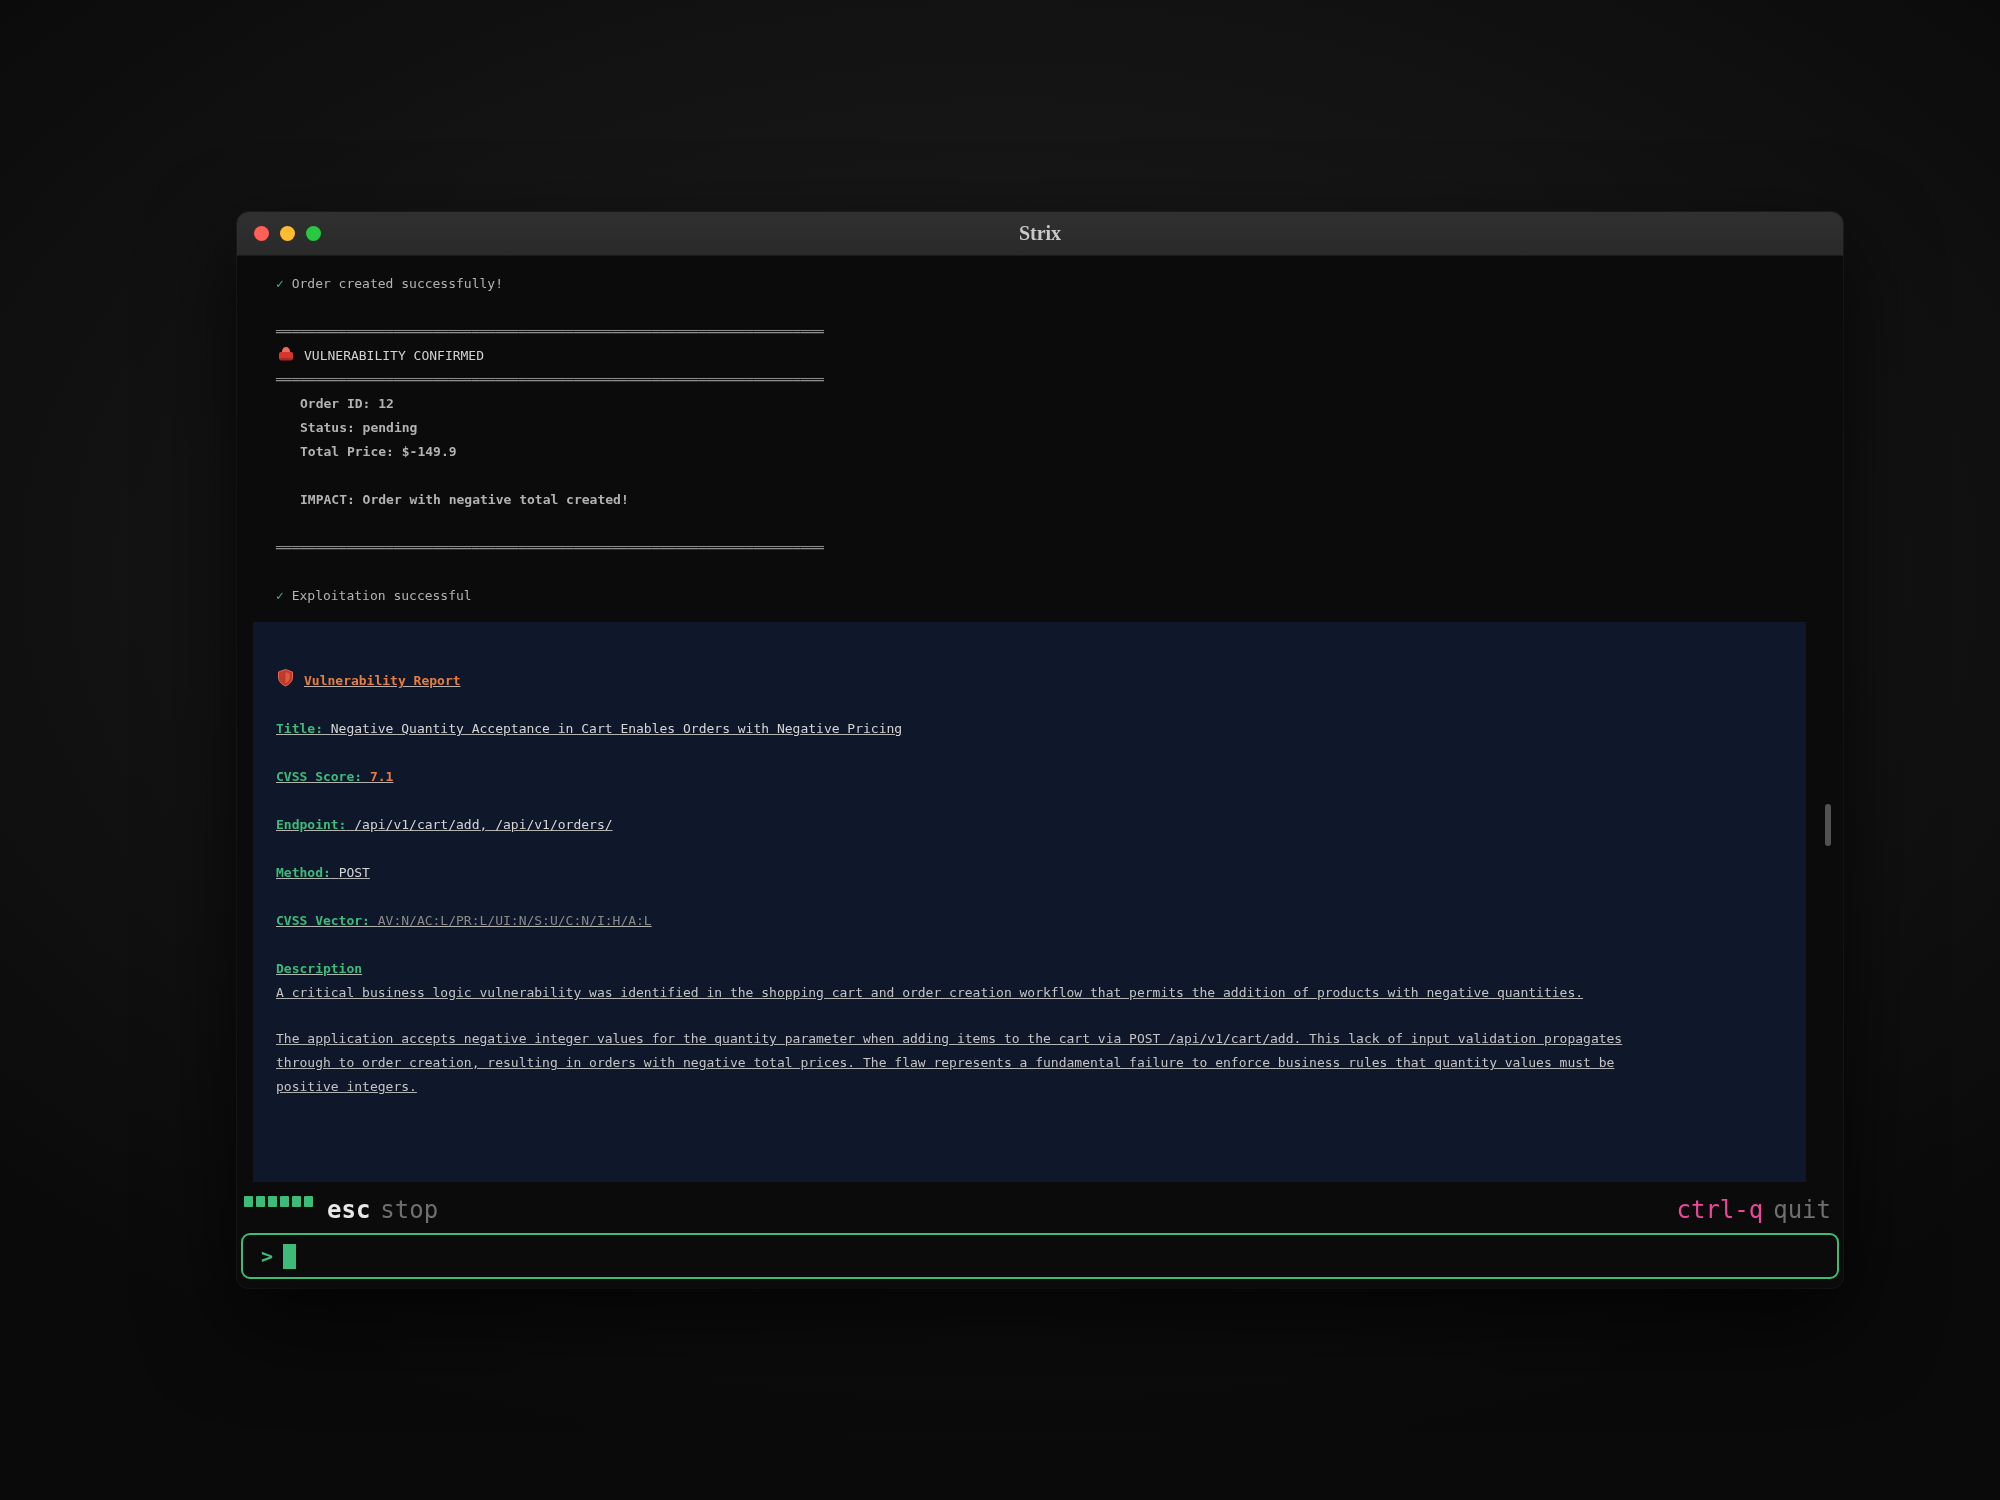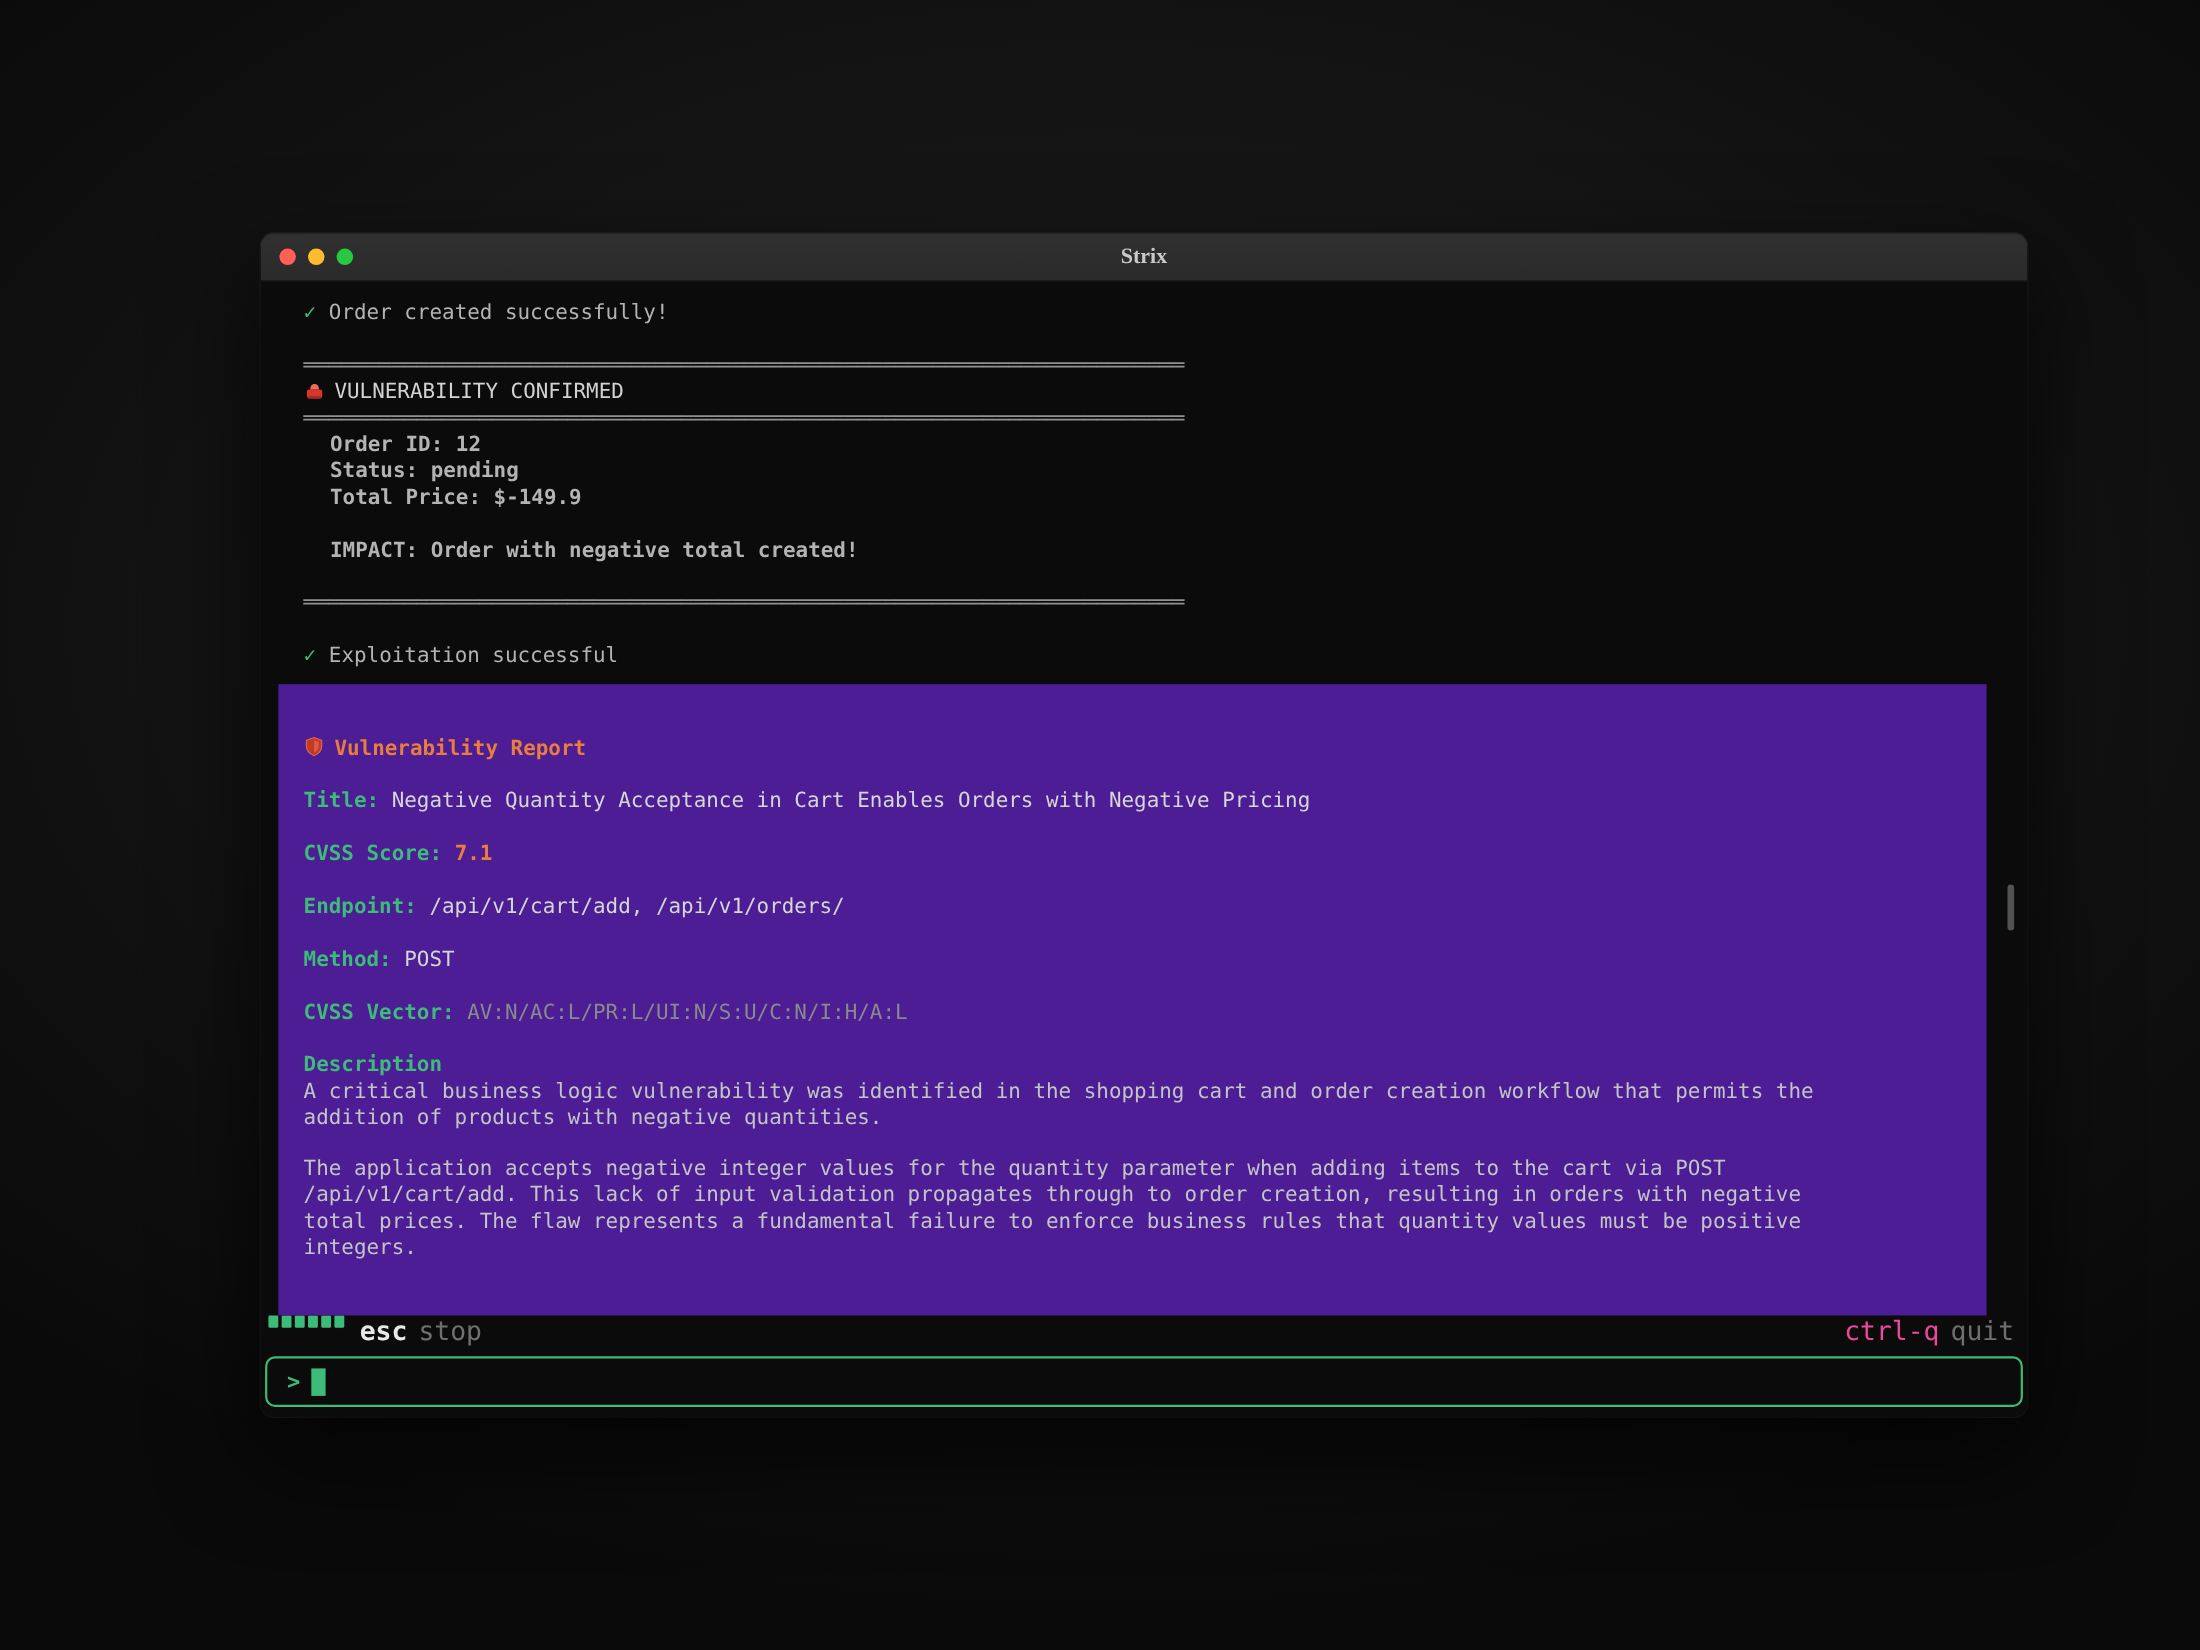--- a/index.html
+++ b/index.html
@@ -44,40 +44,41 @@
     font-family: Liberation Serif, serif;
     font-size: 20px; font-weight: bold; color: #c9c9c9;
     pointer-events: none;
   }
 
   .terminal {
     flex: 1 1 auto;
     overflow: hidden;
     position: relative;
     padding: 16px 0 0 39px;
-    font-size: 19px;
+    font-size: 13px;
     line-height: 24px;
     color: #b3b3b3;
   }
   .tline { height: 24px; white-space: pre; }
   .tline.blank { height: 24px; }
   .sep { color: #8f8f8f; letter-spacing: 0; }
   .green-txt  { color: #3dbb78; }
   .banner-title-text { color: #d2d2d2; }
   .indent2 { padding-left: 24px; font-weight: bold; }
 
   .icon-inline { display: inline-block; width: 20px; height: 18px; vertical-align: -2px; margin-right: 8px; }
 
   .report {
     margin-top: 14px;
     margin-left: -23px;
     width: 1553px;
-    background: #4c1d95;
+    background: #0f172a;
     padding: 46px 24px 30px 23px;
     min-height: 560px;
+    text-decoration: underline;
   }
   .rline { margin-bottom: 24px; white-space: pre-wrap; }
   .rlabel { color: #3dbb78; font-weight: bold; }
   .rvalue-light { color: #d6d6d6; }
   .rvalue-orange { color: #e87d3e; font-weight: bold; }
   .rvalue-dim { color: #8a8a8a; }
   .rheader { color: #e87d3e; font-weight: bold; margin-bottom: 24px; }
   .rdesc-head { color: #3dbb78; font-weight: bold; }
   .rpara { color: #c4c4c4; max-width: 1390px; margin-bottom: 22px; }
 

